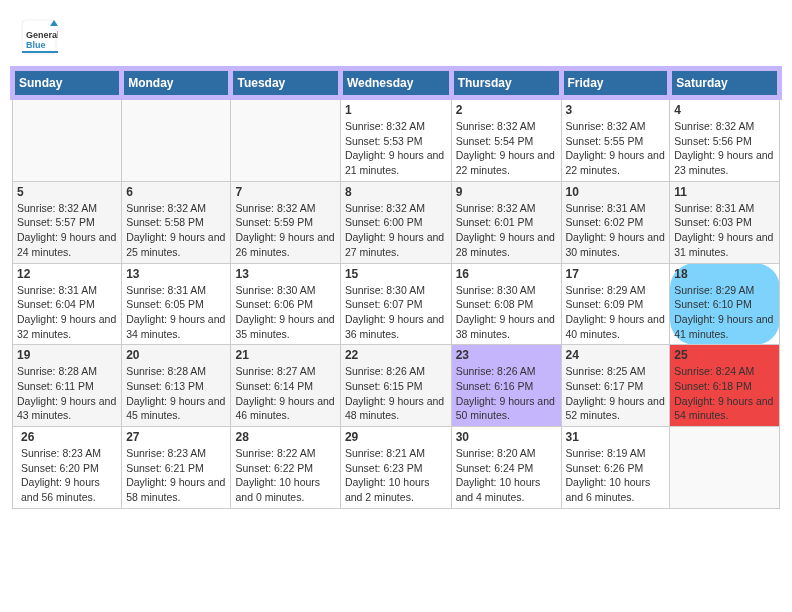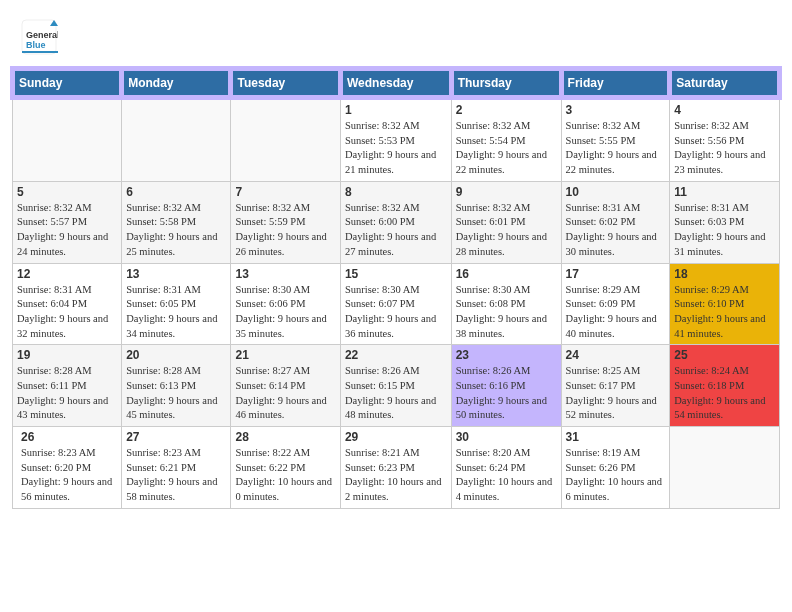--- a/index.html
+++ b/index.html
@@ -65,21 +65,20 @@
     }
     .day-num {
       font-weight: bold;
       font-size: 12px;
       display: block;
       margin-bottom: 2px;
     }
     .day-info {
       line-height: 1.4;
       font-size: 10.5px;
-      font-family: Liberation Serif, serif;
     }
     .empty-cell {
       background: #f9f9f9 !important;
     }
     .logo-row {
       display: flex;
       align-items: center;
     }
   </style>
 </head>
@@ -189,21 +188,21 @@
           <div class="day-info">Sunrise: 8:30 AM<br>Sunset: 6:07 PM<br>Daylight: 9 hours and 36 minutes.</div>
         </td>
         <td style="background: rgb(255, 255, 255);">
           <span class="day-num">16</span>
           <div class="day-info">Sunrise: 8:30 AM<br>Sunset: 6:08 PM<br>Daylight: 9 hours and 38 minutes.</div>
         </td>
         <td style="background: rgb(255, 255, 255);">
           <span class="day-num">17</span>
           <div class="day-info">Sunrise: 8:29 AM<br>Sunset: 6:09 PM<br>Daylight: 9 hours and 40 minutes.</div>
         </td>
-        <td style="background: #eab308;">
+        <td style="background: #7dd3fc; border-radius: 25px;">
           <span class="day-num">18</span>
           <div class="day-info">Sunrise: 8:29 AM<br>Sunset: 6:10 PM<br>Daylight: 9 hours and 41 minutes.</div>
         </td>
       </tr>
       <tr>
         <td style="background: rgb(245, 245, 245);">
           <span class="day-num">19</span>
           <div class="day-info">Sunrise: 8:28 AM<br>Sunset: 6:11 PM<br>Daylight: 9 hours and 43 minutes.</div>
         </td>
         <td style="background: rgb(245, 245, 245);">

